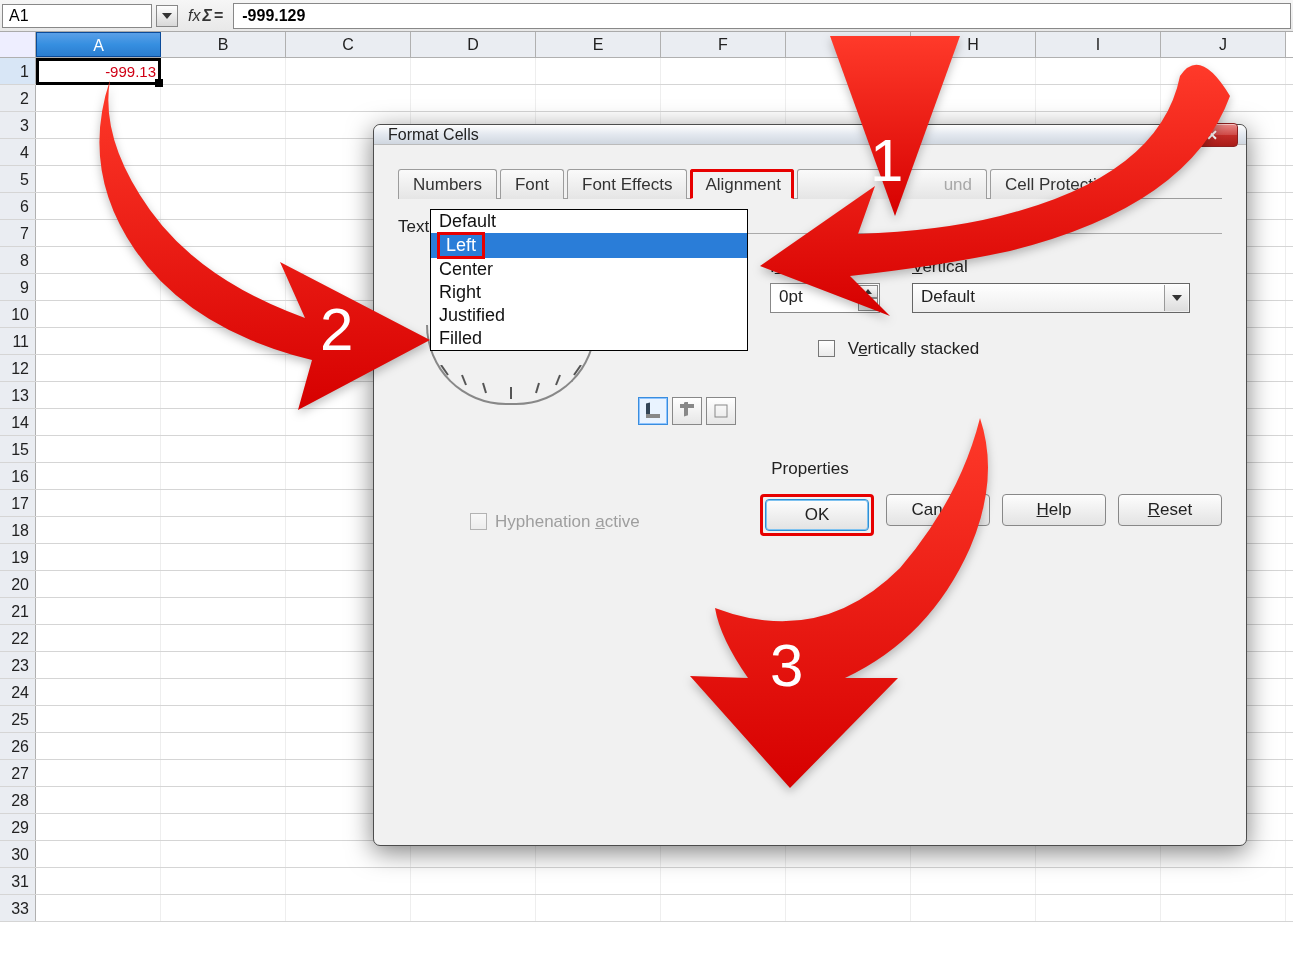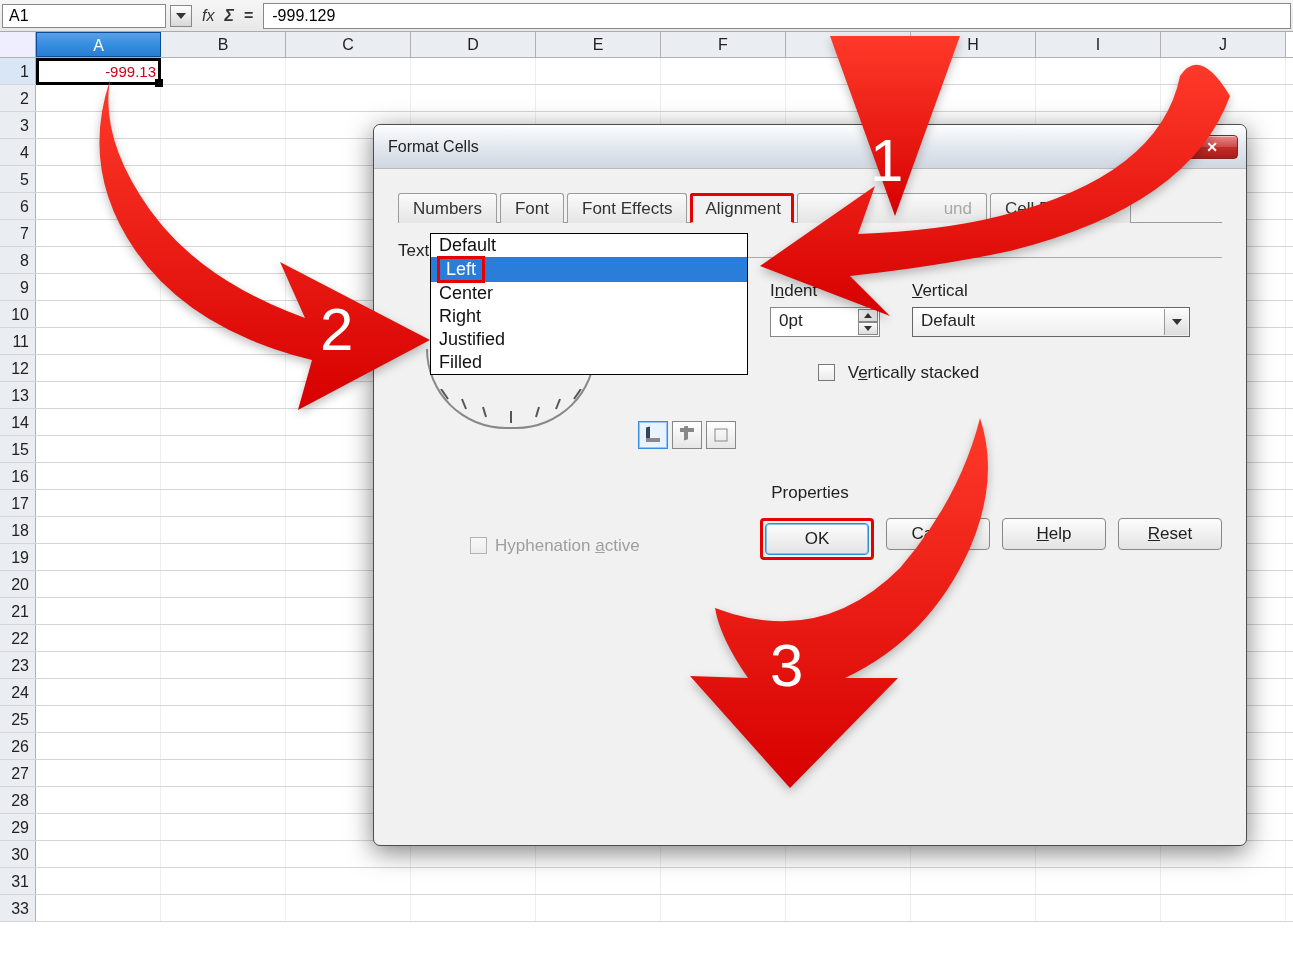--- a/index.html
+++ b/index.html
@@ -1,42 +1,42 @@
 <!DOCTYPE html>
 <html><head>
 <meta charset="utf-8">
 <style>
   * { box-sizing: border-box; font-family: "Segoe UI", Tahoma, sans-serif; }
   body { margin:0; padding:0; width:1293px; height:970px; background:#fff; overflow:hidden; position:relative; }
 
   
   .formula-bar { height:32px; border-bottom:1px solid #aaa; display:flex; align-items:center; background:linear-gradient(#f6f6f6,#e8e8e8); font-size:16px; }
-  .name-box { width:164px; padding:2px 6px; border:1px solid #888; background:#fff; margin:0 4px 0 2px; display:flex; align-items:center; justify-content:space-between;}
+  .name-box { width:150px; padding:2px 6px; border:1px solid #888; background:#fff; margin:0 4px 0 2px; display:flex; align-items:center; justify-content:space-between;}
   .dd-btn{ width:22px; height:22px; border:1px solid #888; background:linear-gradient(#fefefe,#d8d8d8); display:flex;align-items:center;justify-content:center;}
-  .fb-icons { display:flex; gap:10px; padding:0 10px; font-style:italic; color:#333;}
-  .formula-input { flex:1; border:1px solid #888; background:#fff; padding:3px 8px; margin-right:2px; height:26px;}
+  .fb-icons { display:flex; gap:2px; padding:0 10px; font-style:italic; color:#333;}
+  .formula-input { flex:1; border:1px solid #888; background:#fff; padding:3px 8px; margin-right:2px; height:26px;font-weight:bold;}
 
   
   .grid { position:relative; }
   .col-headers { display:flex; height:26px; border-bottom:1px solid #b0b0b0;}
   .row-corner { width:36px; border-right:1px solid #b0b0b0; background:#eef;}
   .colh { width:125px; text-align:center; font-size:16px; background:#eaedf2; border-right:1px solid #b0b0b0; line-height:26px; color:#222;}
   .colh.sel { background:linear-gradient(#5aa0e8,#368fe0,#2a7dd0); color:#fff; border:1px solid #0a4b9a;}
   .rows { }
   .row { display:flex; height:27px; border-bottom:1px solid #d5d5d5;}
   .rowh { width:36px; text-align:right; padding-right:6px; font-size:16px; color:#222; background:#eaedf2; border-right:1px solid #b0b0b0; line-height:27px;}
   .rowh.sel { background:#d8e6f6;}
   .cell { width:125px; border-right:1px solid #eee; font-size:15px; padding:0 4px; line-height:27px;}
   .sel-cursor { position:absolute; left:36px; top:26px; width:125px; height:27px; border:3px solid #000;}
   .sel-cursor::after{ content:""; position:absolute; right:-5px; bottom:-5px; width:8px;height:8px;background:#000;}
   .cell-a1 { color:#d00015; text-align:right; font-weight:400;}
 
   
   .dialog { position:absolute; left:373px; top:124px; width:874px; height:722px; border:1px solid #4d4d4d; border-radius:7px; background:#f1f1f1; box-shadow:0 6px 26px rgba(0,0,0,.5); }
-  .titlebar { height:44px; border-radius:7px 7px 0 0; background:linear-gradient(#fefefe,#e3e8ef,#d0d7e0); display:flex; align-items:center; padding:0 8px 0 14px; border-bottom:1px solid #bbb;}
+  .titlebar { height:20px; border-radius:7px 7px 0 0; background:linear-gradient(#fefefe,#e3e8ef,#d0d7e0); display:flex; align-items:center; padding:0 8px 0 14px; border-bottom:1px solid #bbb;}
   .titlebar .title{ font-size:16px; color:#222;}
   .closebtn { margin-left:auto; width:52px; height:24px; border:1px solid #8a2020; border-radius:4px; background:linear-gradient(#e98a88,#cf4c49 48%,#c22c28 52%,#a91c18); display:flex;align-items:center;justify-content:center; box-shadow:inset 0 1px 0 rgba(255,255,255,.5);}
   .closebtn span{ color:#fff; font-weight:bold; font-size:14px;}
   .dlg-body{ padding:24px 24px 10px 24px; position:relative; font-size:17px; color:#222;}
 
   
   .tabs{ display:flex; gap:3px; margin-bottom:0;}
   .tab{ padding:5px 14px 4px 14px; border:1px solid #9c9c9c; border-bottom:none; border-radius:3px 3px 0 0; background:linear-gradient(#fafafa,#e5e5e5); font-size:17px; color:#333; white-space:nowrap;}
   .tab.blurred{ color:#a8a8a8; filter:blur(0.6px);}
   .tab.active{ background:#f1f1f1; border-bottom:1px solid #f1f1f1; position:relative; z-index:2;}

